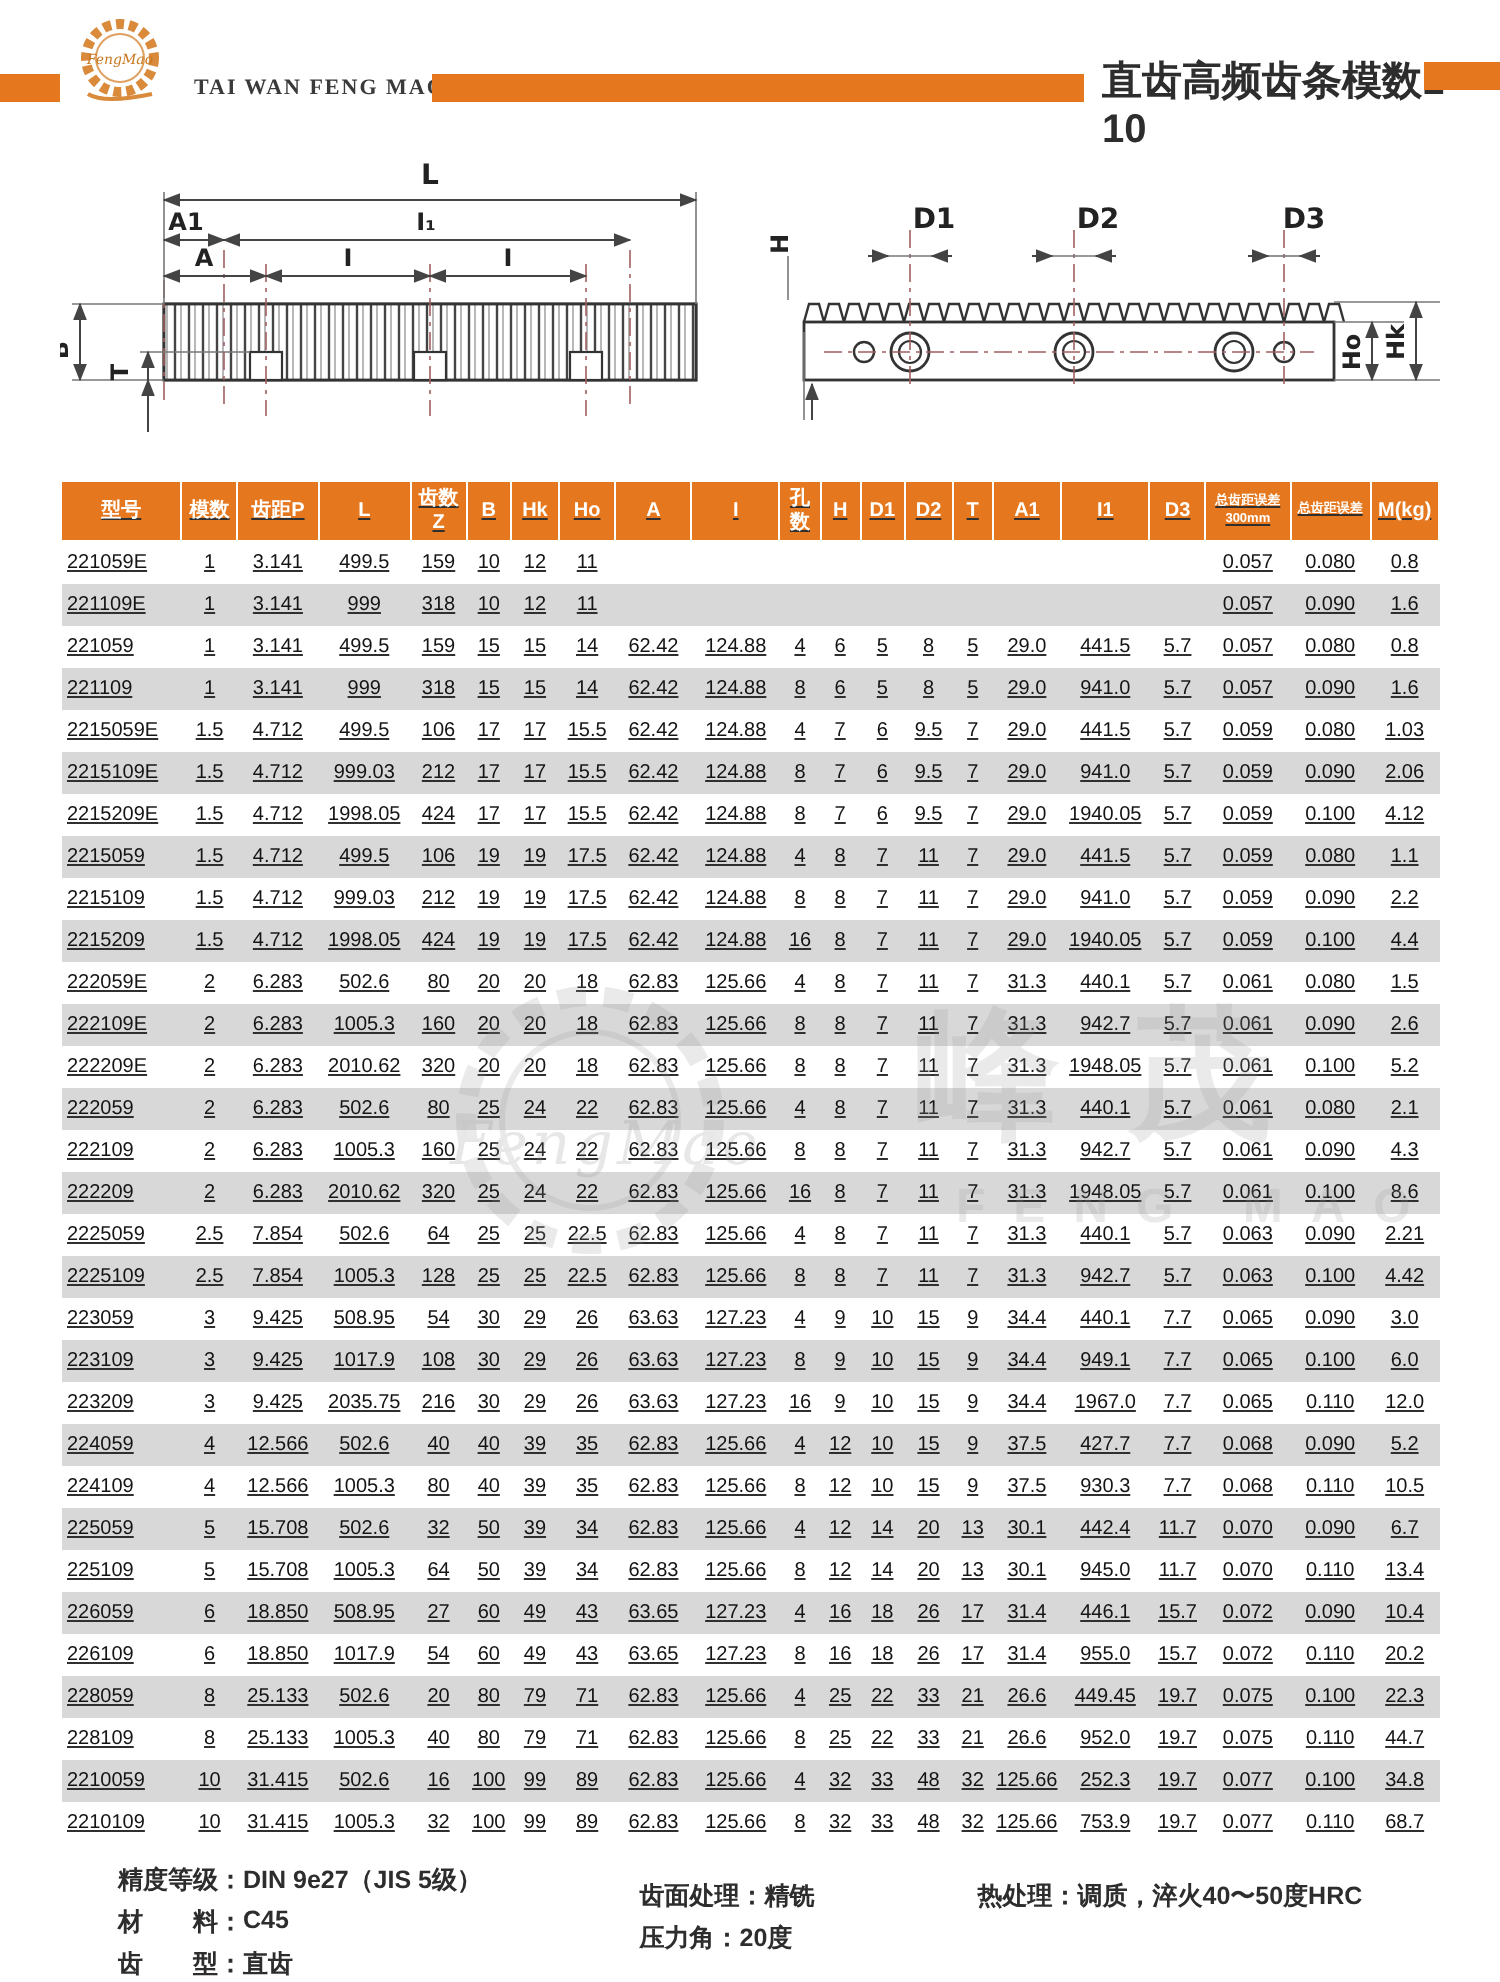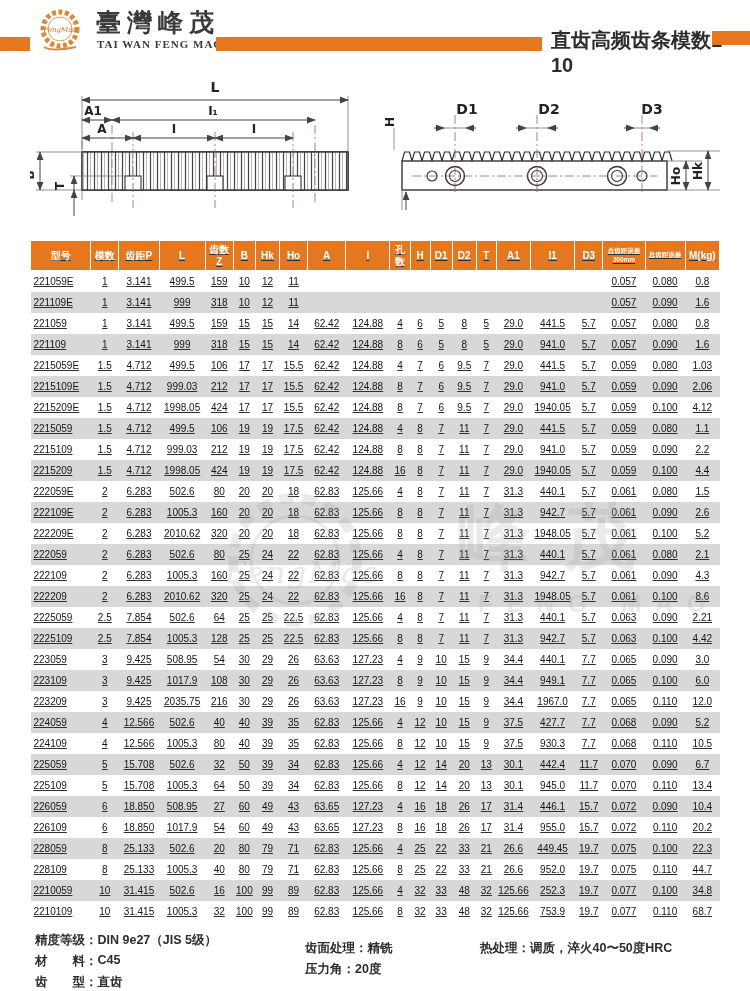--- a/index.html
+++ b/index.html
@@ -48,37 +48,36 @@
       font-style:italic;font-size:30px;color:#8a8a8a;letter-spacing:2px;}
   .wm .cn{position:absolute;left:288px;top:20px;font-size:72px;font-weight:bold;
       color:#9a9a9a;font-family:"Liberation Serif",serif;letter-spacing:8px;white-space:nowrap;}
   .wm .en{position:absolute;left:308px;top:120px;font-size:24px;font-weight:bold;
       color:#9a9a9a;letter-spacing:14px;white-space:nowrap;}
 
   
   .foot{position:absolute;top:932px;left:35px;width:700px;font-size:12.5px;
         font-weight:bold;color:#2d2d2d;display:flex;}
   .fcol{display:flex;flex-direction:column;gap:4px;}
-  .fcol.c1{width:270px;}
+  .fcol.c1{width:270px;margin-left:24px;}
   .fcol.c2{width:175px;padding-top:8px;}
   .fcol.c3{width:255px;padding-top:8px;}
   .frow{display:flex;white-space:nowrap;}
 </style>
 </head>
 <body>
 
 <div class="hdr">
   <div class="bar bar-left"></div>
   <svg class="logo-emblem" viewBox="0 0 56 50">
     <circle cx="26" cy="24" r="17" fill="none" stroke="#d98a3a" stroke-width="5" stroke-dasharray="4 2.5"></circle>
     <circle cx="26" cy="24" r="12" fill="#fff" stroke="#e0a060" stroke-width="1"></circle>
     <text x="26" y="27" text-anchor="middle" font-size="7" font-style="italic" fill="#c87820" font-family="DejaVu Serif, serif">FengMao</text>
     <path d="M10,42 q8,5 32,0" stroke="#d98a3a" stroke-width="2" fill="none"></path>
   </svg>
-  <div class="logo-cn">臺灣峰茂</div>
   <div class="logo-en">TAI WAN FENG MAO</div>
   <div class="bar bar-mid"></div>
   <div class="page-title">直齿高频齿条模数1-10</div>
   <div class="bar bar-right"></div>
 </div>
 
 <svg class="draw" viewBox="0 0 690 168">
   <defs>
     <marker id="ar" markerWidth="9" markerHeight="7" refX="8.2" refY="3.5" orient="auto-start-reverse">
       <path d="M0,0 L9,3.5 L0,7 z" fill="#444"></path>

